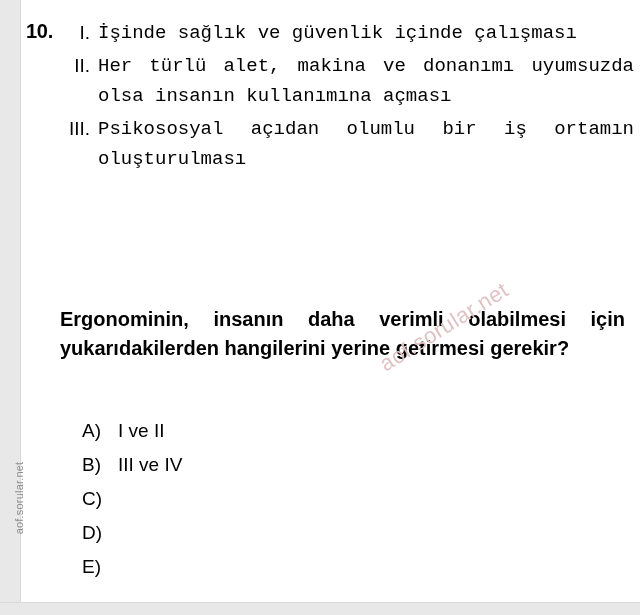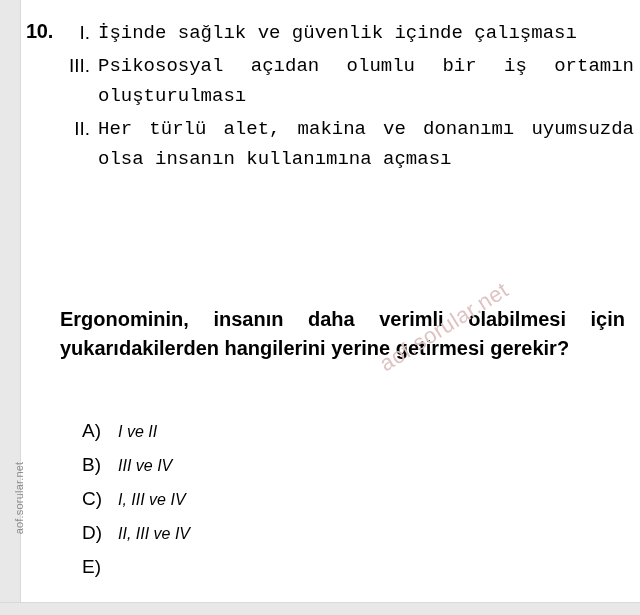--- a/index.html
+++ b/index.html
@@ -127,22 +127,21 @@
     display: flex;
     align-items: baseline;
     margin-bottom: 12px;
   }
   .opt-letter {
     width: 36px;
     flex: 0 0 36px;
     font-size: 19px;
   }
   .opt-text {
-    font-size: 16px;
-    font-style: italic;
+    font-size: 19px;
   }
 
   .watermark {
     position: absolute;
     left: 355px;
     top: 355px;
     font-size: 22px;
     color: #dfc3c3;
     transform: rotate(-32deg);
     transform-origin: left top;
@@ -165,54 +164,52 @@
     <div class="qnum">10.</div>
 
     <div class="stem-list">
 
       <div class="stem-item">
         <div class="roman">I.</div>
         <div class="stem-text jf">İşinde sağlık ve güvenlik içinde çalışması</div>
       </div>
 
       <div class="stem-item">
+        <div class="roman">II.</div>
+        <div class="stem-text jf">Her türlü alet, makina ve donanımı uyumsuzda olsa insanın kullanımına açması</div>
+      </div>
+
+      <div class="stem-item">
         <div class="roman">III.</div>
         <div class="stem-text jf">Psikososyal açıdan olumlu bir iş ortamın oluşturulması</div>
       </div>
 
-      <div class="stem-item">
-        <div class="roman">II.</div>
-        <div class="stem-text jf">Her türlü alet, makina ve donanımı uyumsuzda olsa insanın kullanımına açması</div>
-      </div>
-
 
     </div>
 
     <div class="question">Ergonominin, insanın daha verimli olabilmesi için yukarıdakilerden hangilerini yerine getirmesi gerekir?</div>
 
     <div class="options">
 
       <div class="option">
         <div class="opt-letter">A)</div>
         <div class="opt-text">I ve II</div>
       </div>
 
       <div class="option">
         <div class="opt-letter">B)</div>
         <div class="opt-text">III ve IV</div>
       </div>
 
       <div class="option">
         <div class="opt-letter">C)</div>
-        <div class="opt-text">I, III ve IV</div>
       </div>
 
       <div class="option">
         <div class="opt-letter">D)</div>
-        <div class="opt-text">II, III ve IV</div>
       </div>
 
       <div class="option">
         <div class="opt-letter">E)</div>
       </div>
 
     </div>
 
     <div class="watermark">aof.sorular.net</div>
 

